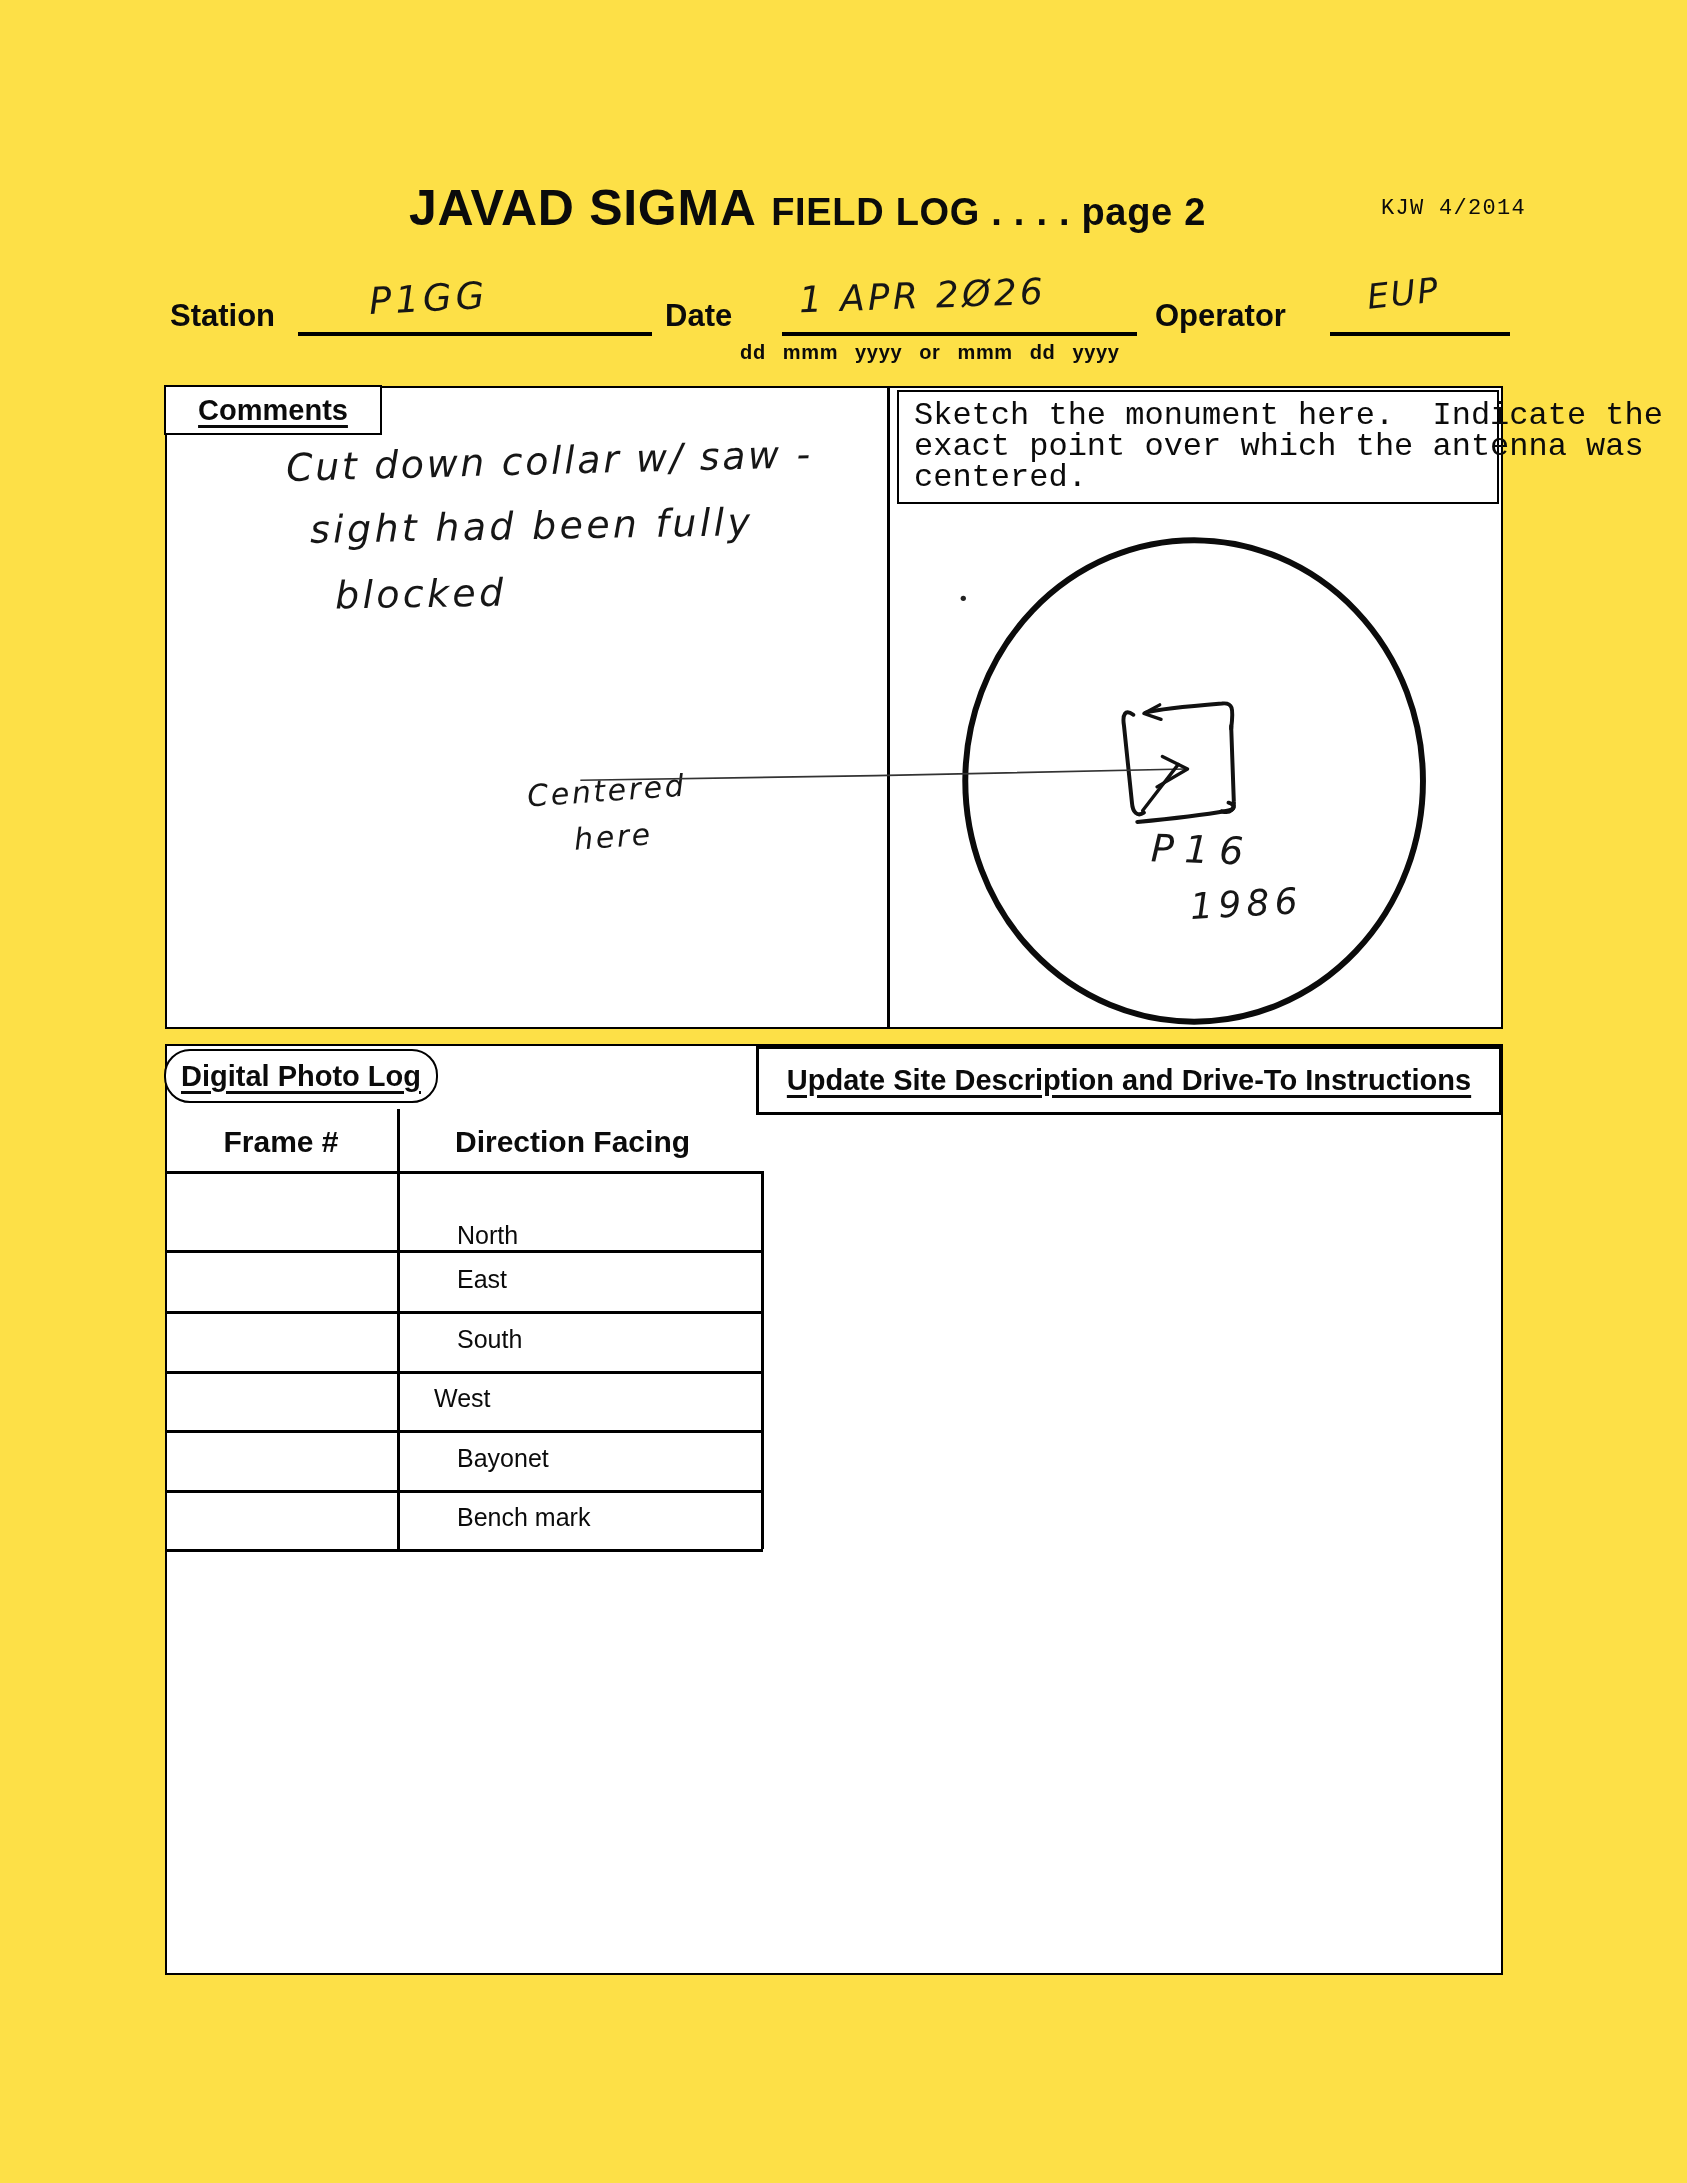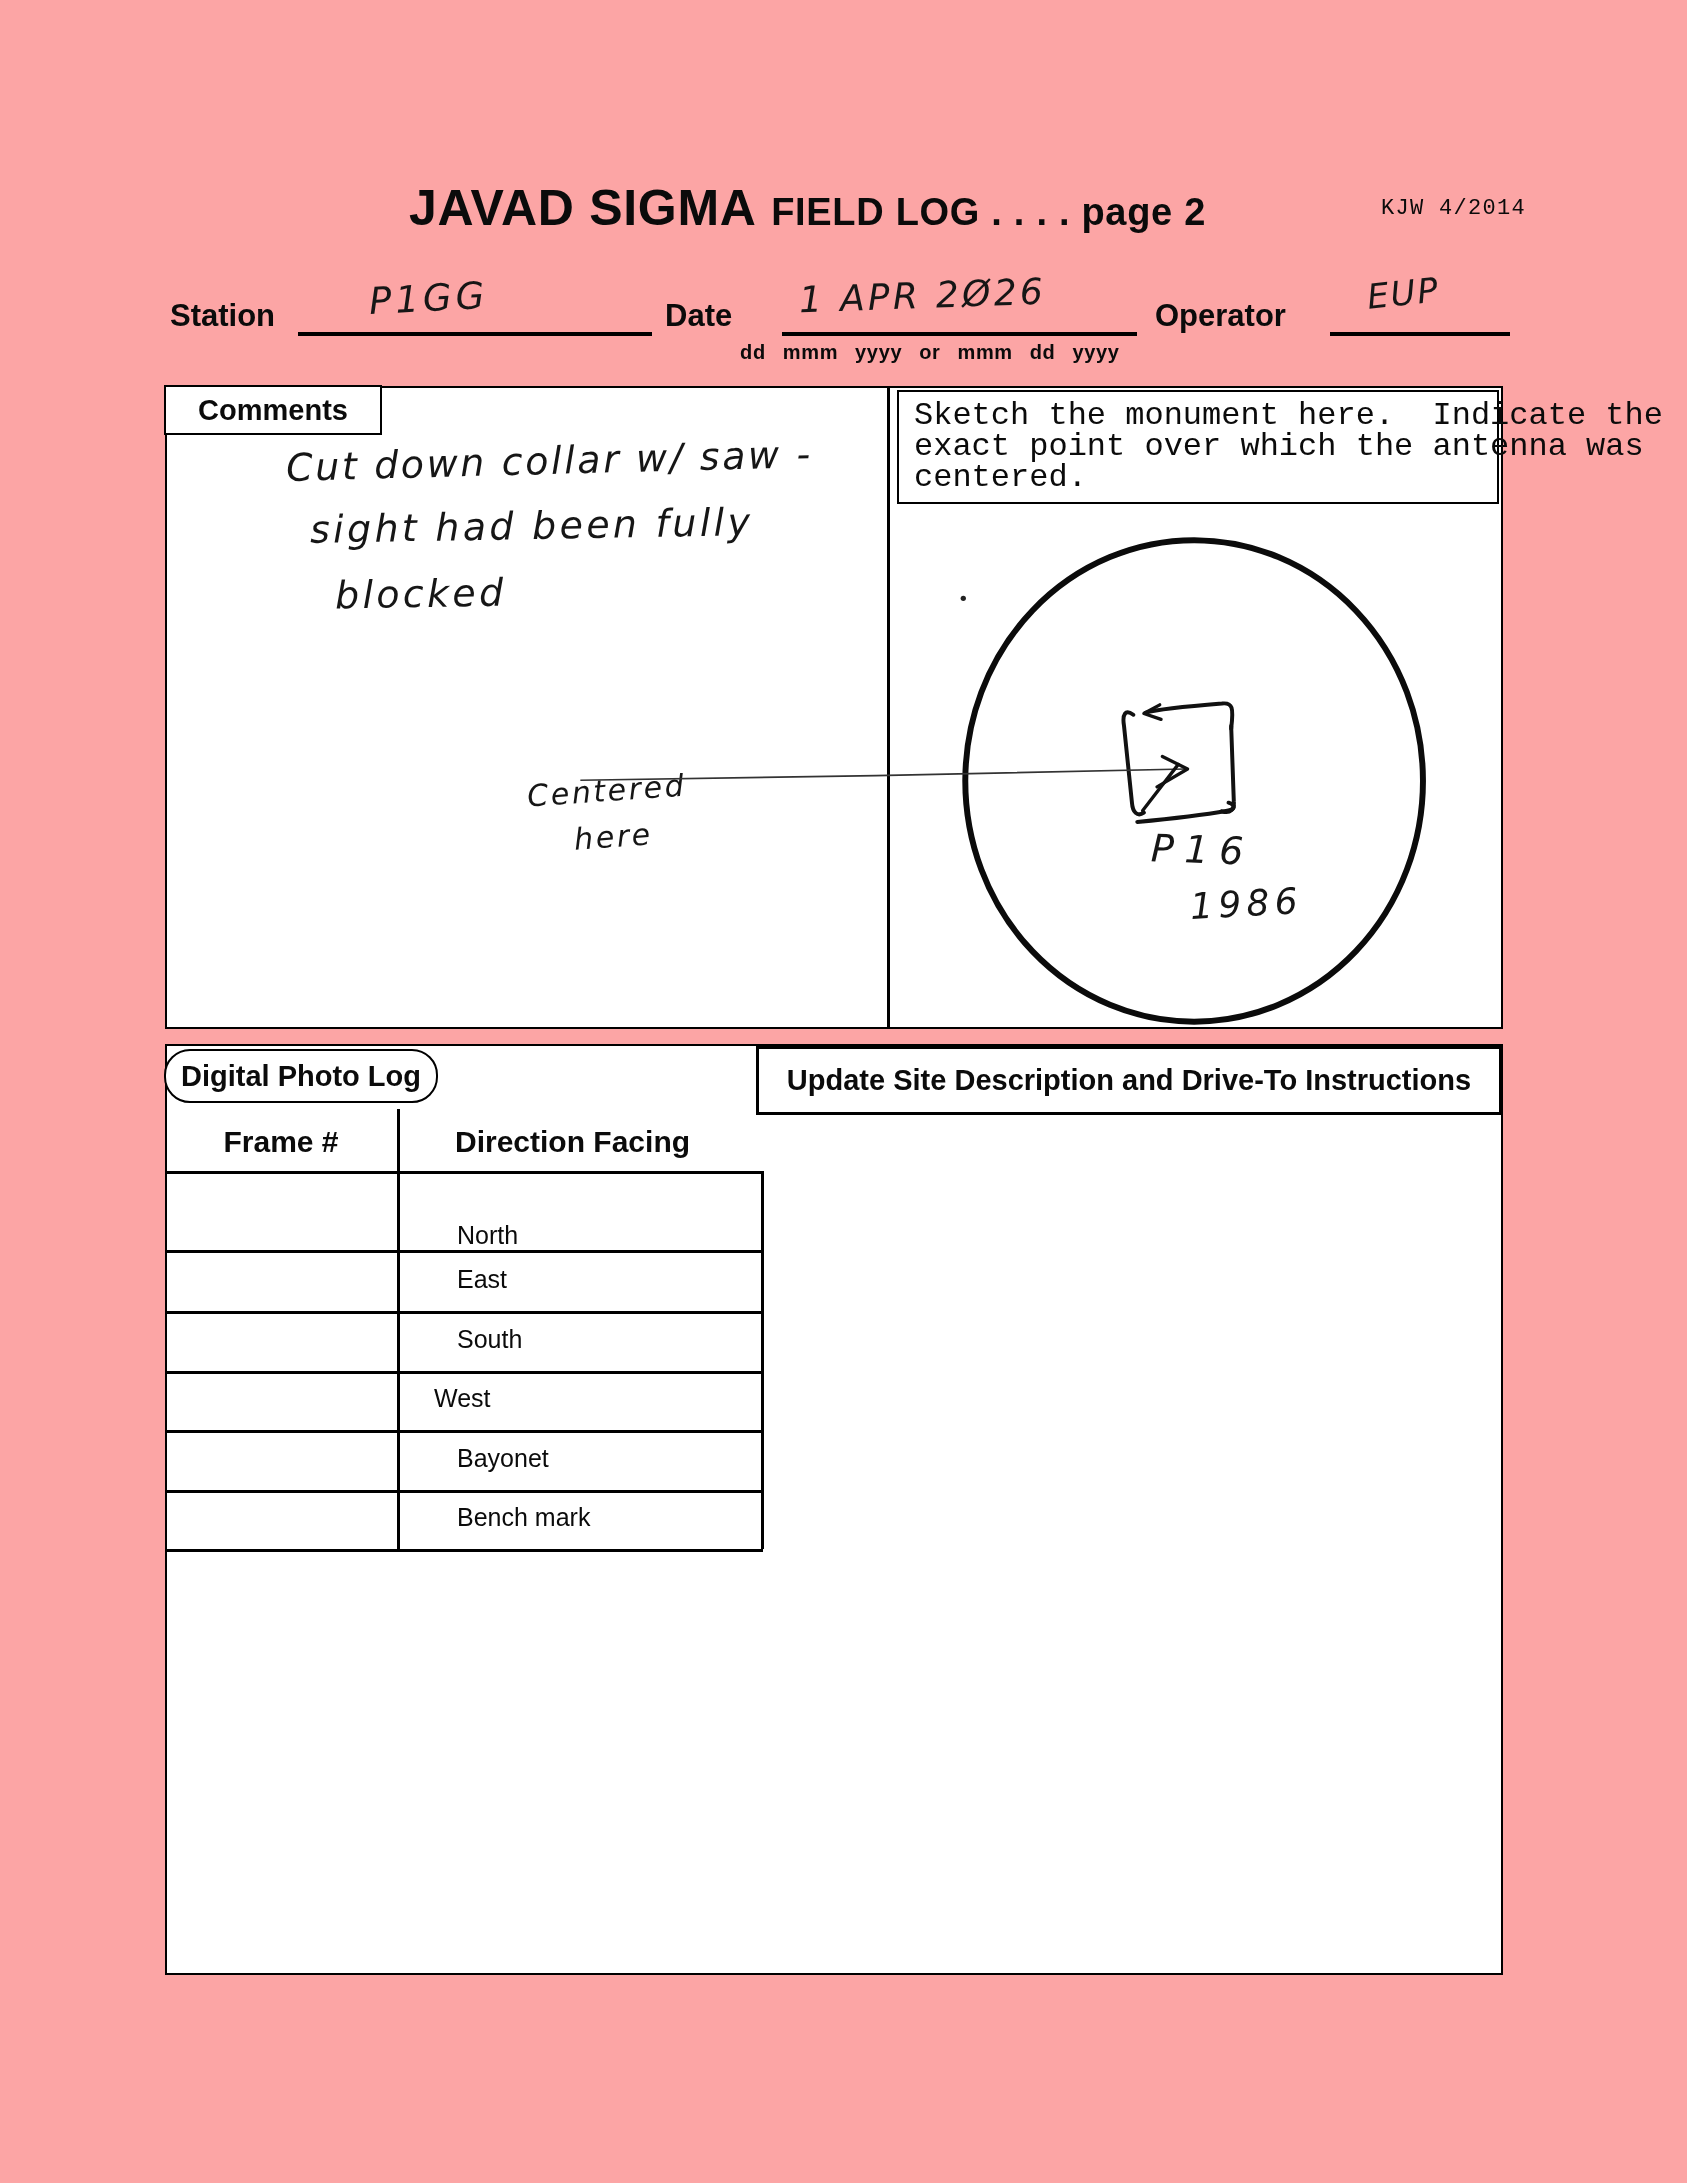--- a/index.html
+++ b/index.html
@@ -1,33 +1,33 @@
 <!DOCTYPE html>
 <html style="font-size:10.6px"><head>
 <meta charset="utf-8">
 <style>
   html,body{margin:0;padding:0;background:#ffffff;}
-  .page{position:relative;width:1687px;height:2183px;background:#fca5a5;color:#0b0b0b;
+  .page{position:relative;width:1687px;height:2183px;background:#fde047;color:#0b0b0b;
         font-family:"Liberation Sans", sans-serif;overflow:hidden;}
   .abs{position:absolute;}
   
   .title-main{font-size:50px;font-weight:bold;letter-spacing:0.7px;}
   .title-sub{font-size:38px;font-weight:bold;margin-left:14.6px;letter-spacing:0.7px;}
   .rev{font-family:"Liberation Mono", monospace;font-size:22px;letter-spacing:1.3px;}
   .flabel{font-size:31px;font-weight:bold;}
   .hint{font-size:20px;font-weight:bold;word-spacing:10.6px;letter-spacing:0.7px;}
   .mono{font-family:"Liberation Mono", monospace;font-size:32px;line-height:31px;white-space:pre;}
   
   .box{position:absolute;border:2.6px solid #000;background:#fff;box-sizing:border-box;}
   .hline{position:absolute;height:2.6px;background:#000;}
   .vline{position:absolute;width:2.6px;background:#000;}
   .fieldline{position:absolute;height:4px;background:#000;}
   .headbox{position:absolute;border:2.6px solid #000;background:#fff;box-sizing:border-box;
            display:flex;align-items:center;justify-content:center;}
-  .headbox span{font-weight:bold;text-underline-offset:4.6px;
+  .headbox span{font-weight:bold;text-decoration:underline;text-underline-offset:4.6px;
                 text-decoration-thickness:2.6px;}
   
   .hand{position:absolute;font-family:"DejaVu Sans", sans-serif;font-style:italic;
         color:#161616;white-space:nowrap;}
   
   .colhead{font-size:30px;font-weight:bold;}
   .dirlabel{font-size:25px;}
 </style>
 </head>
 <body>

